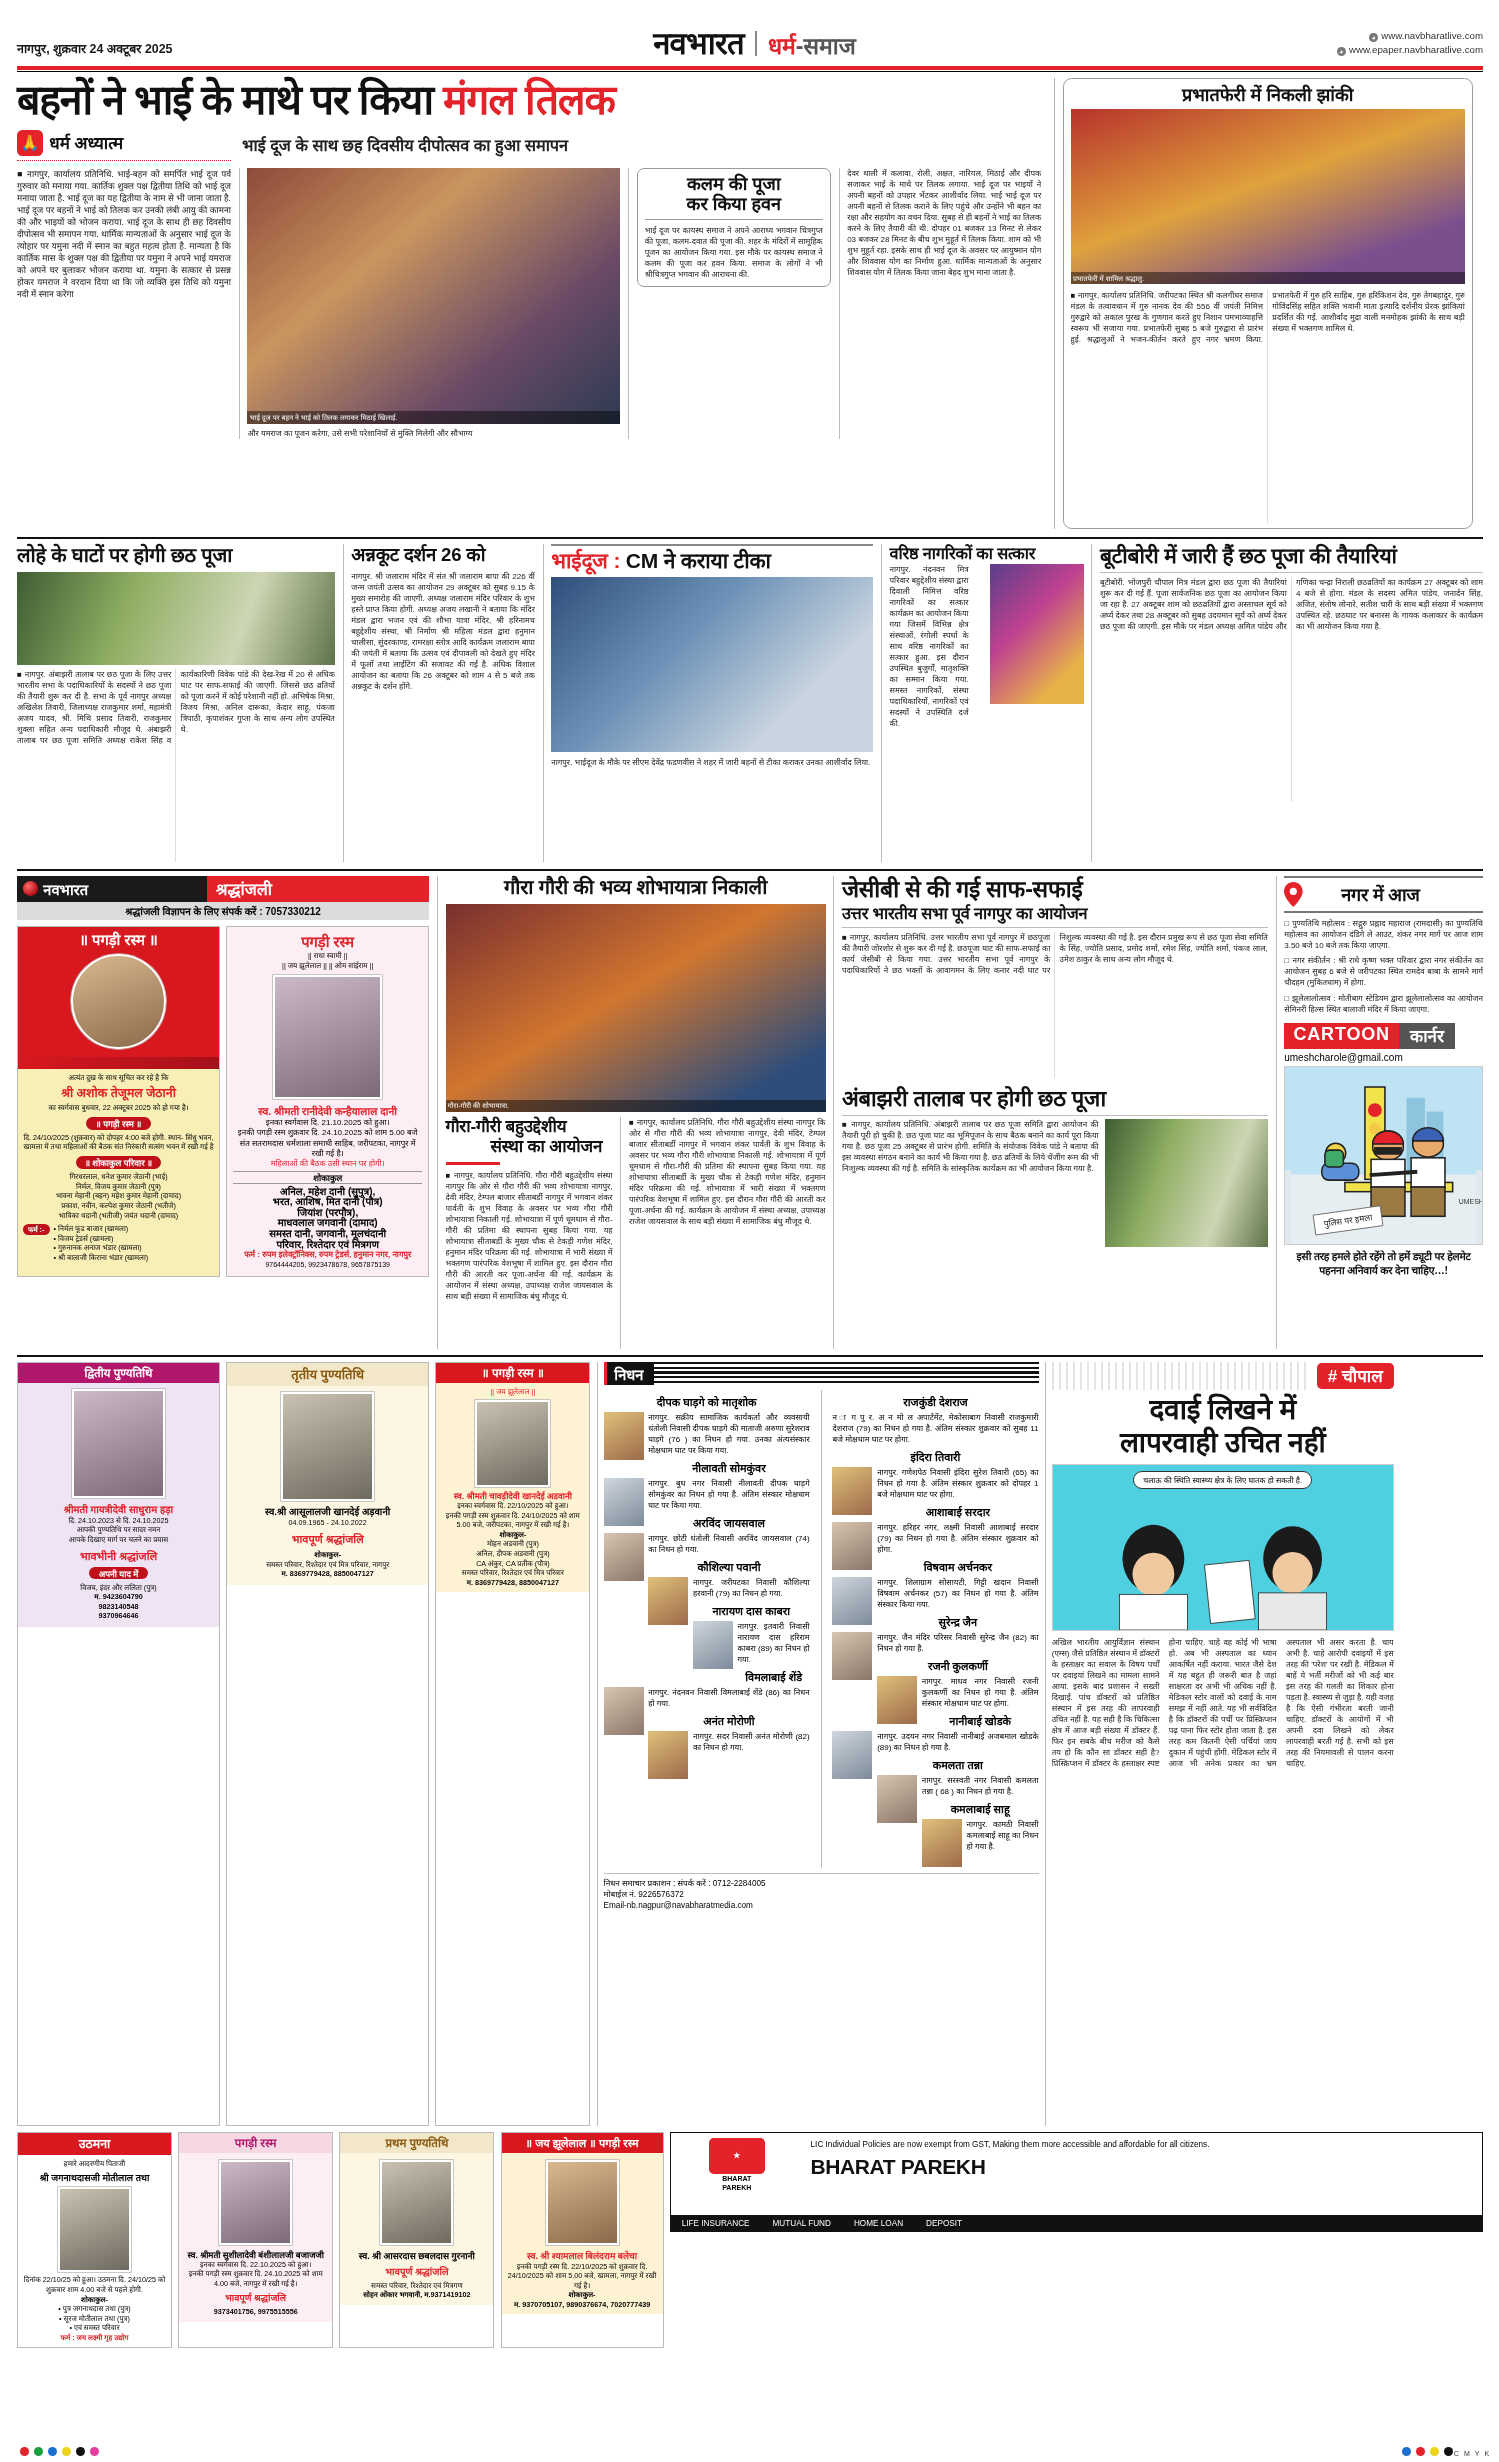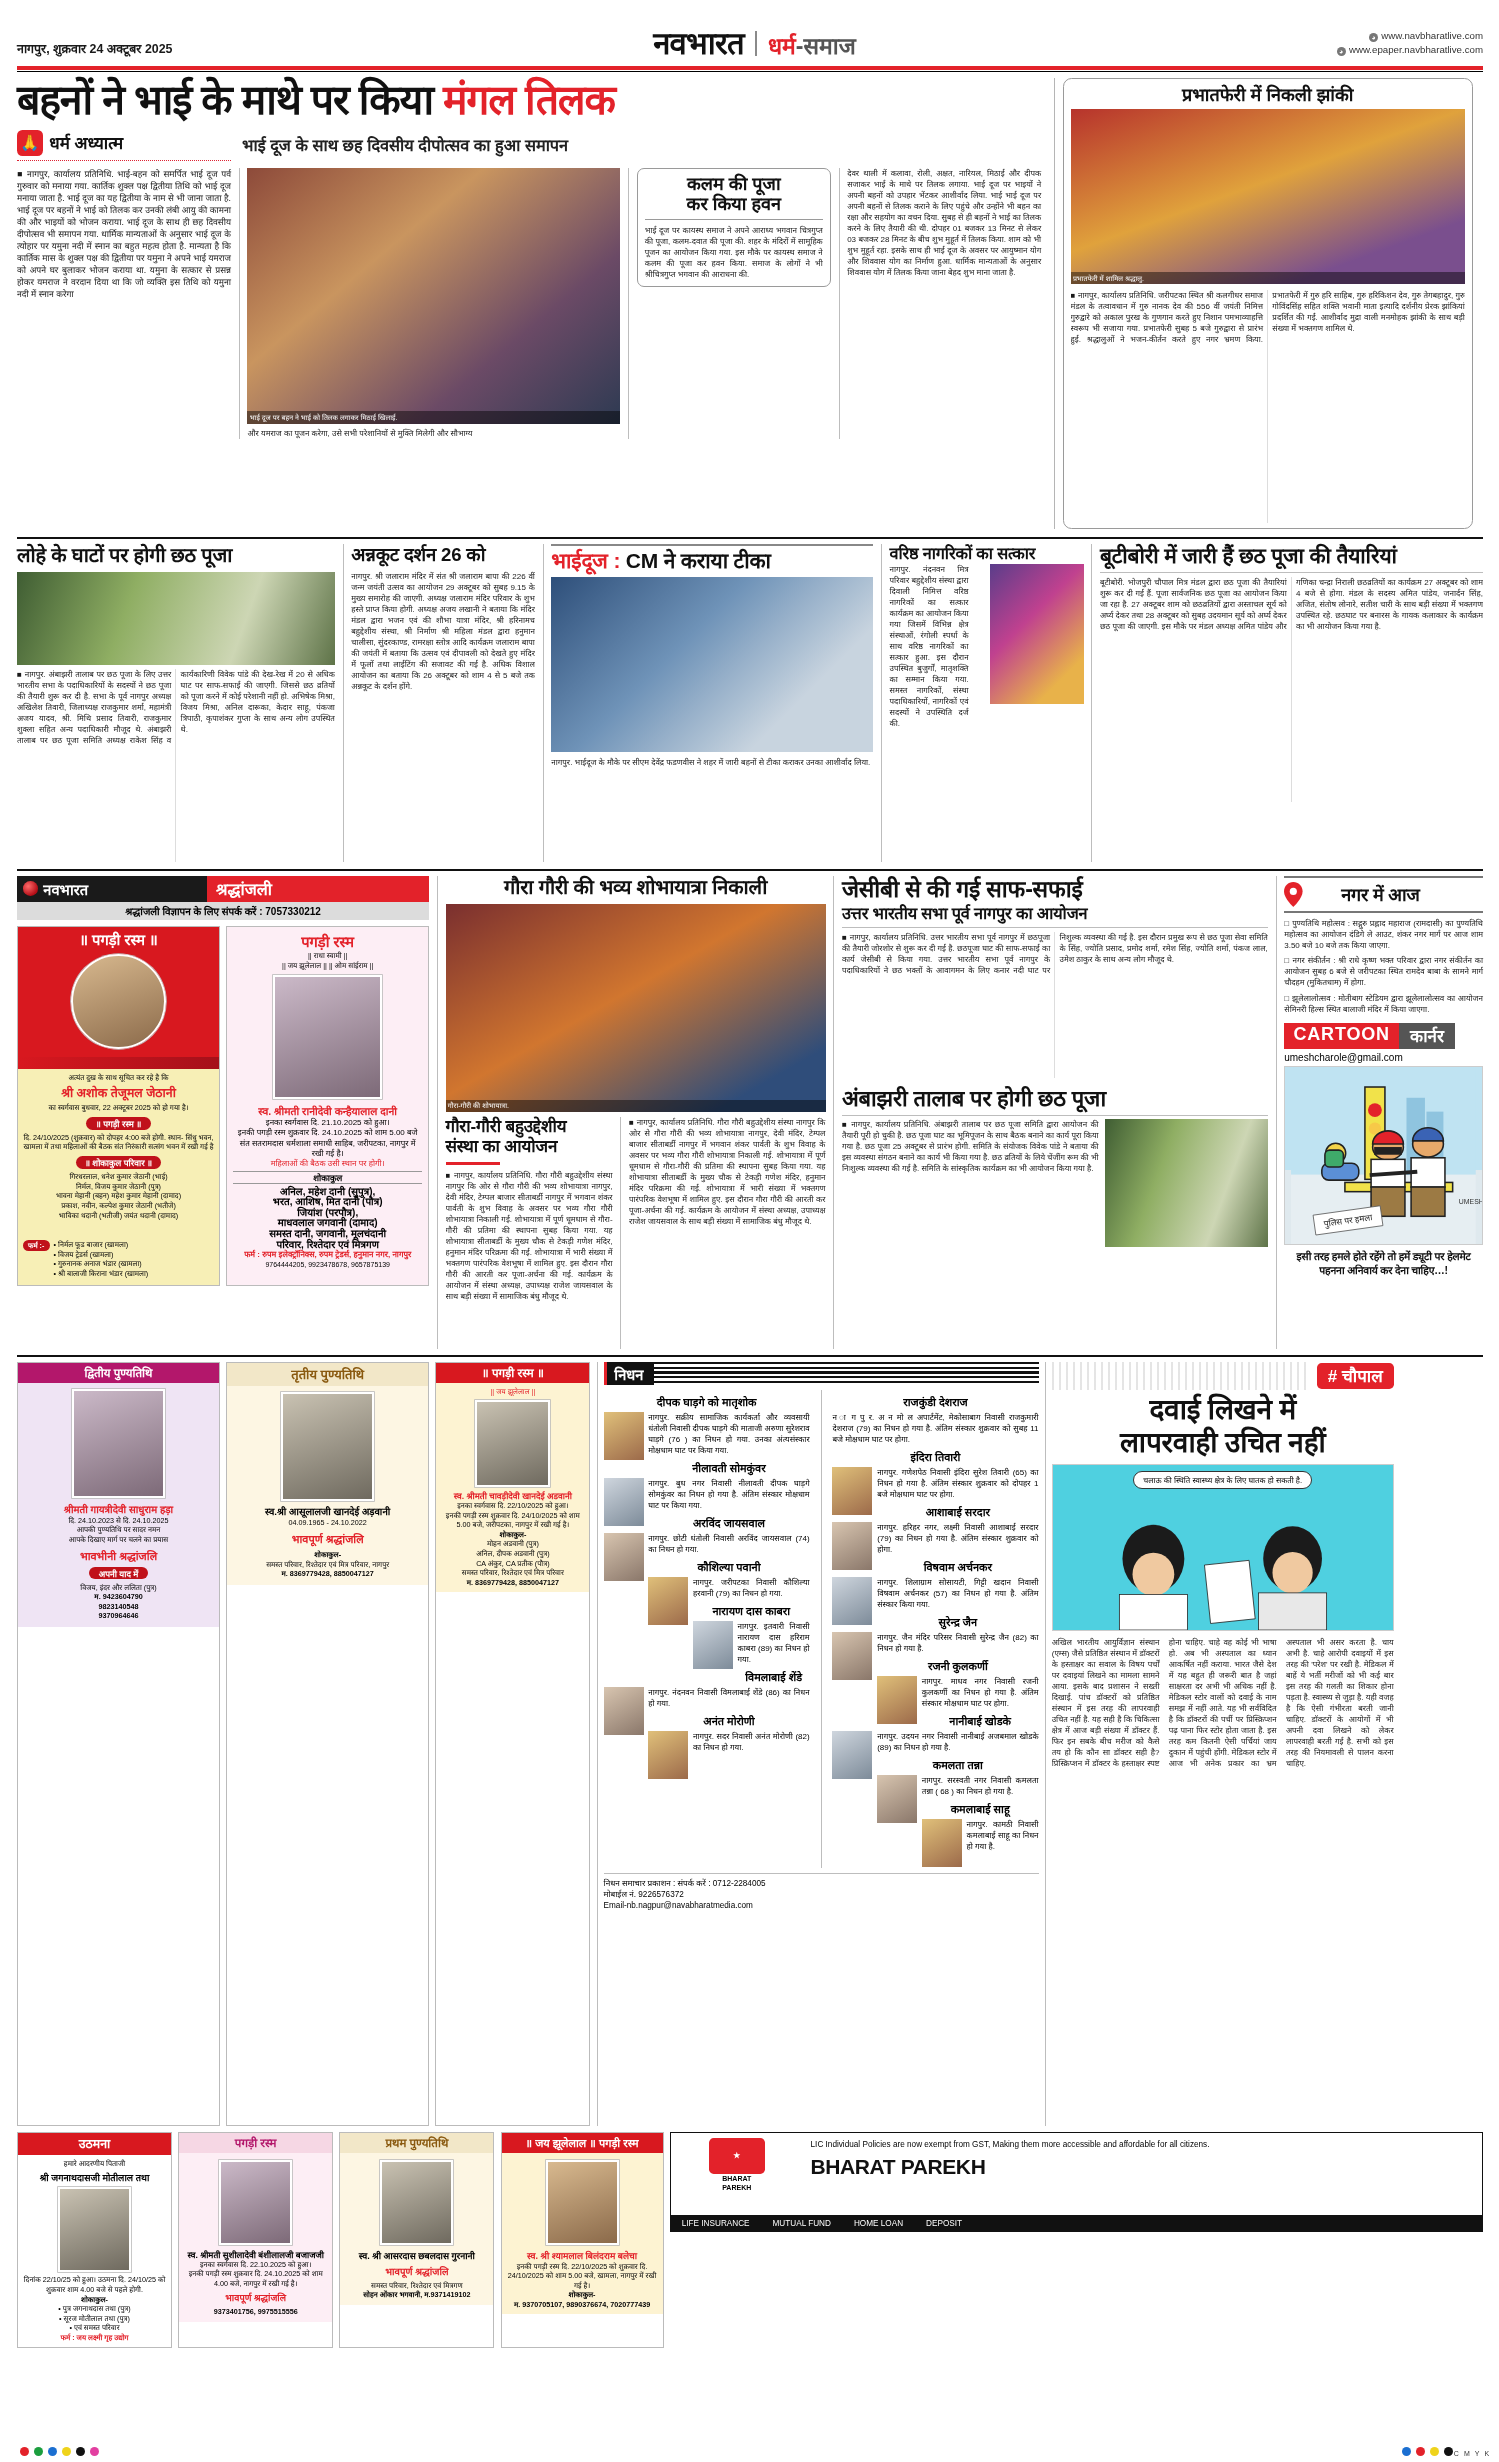--- a/index.html
+++ b/index.html
@@ -312,21 +312,21 @@
             <div class="obit-name red" style="font-size:12.4px;margin:1.6px 0;">श्री अशोक तेजूमल जेठानी</div>
             <div class="obit-body">का स्वर्गवास बुधवार, 22 अक्टूबर 2025 को हो गया है।</div>
             <div class="center" style="margin:3.1px 0;"><span class="pill">॥ पगड़ी रस्म ॥</span></div>
             <div class="obit-body">दि. 24/10/2025 (शुक्रवार) को दोपहर 4:00 बजे होगी. स्थान- सिंधु भवन, खामला में तथा महिलाओं की बैठक संत निरंकारी सत्संग भवन में रखी गई है</div>
             <div class="center" style="margin:3.1px 0;"><span class="pill">॥ शोकाकुल परिवार ॥</span></div>
             <div class="obit-body">गिरधरलाल, धनेश कुमार जेठानी (भाई)</div>
             <div class="obit-body">निर्मल, विजय कुमार जेठानी (पुत्र)</div>
             <div class="obit-body">भावना मेहानी (बहन) महेश कुमार मेहानी  (दामाद)</div>
             <div class="obit-body">प्रकाश, नवीन, कल्पेश कुमार जेठानी (भतीजे)</div>
             <div class="obit-body">भाविका थदानी (भतीजी) जयंत थदानी (दामाद)</div>
-            <div style="display:flex;gap:3.9px;margin-top:20px;align-items:flex-start;">
+            <div style="display:flex;gap:3.9px;margin-top:4px;align-items:flex-start;">
               <span class="pill" style="font-size:7px;padding:0.8px 5.4px;">फर्म :-</span>
               <div style="font-size:7.2px;line-height:9.6px;text-align:left;">
                 <div>• निर्मल फूड बाजार (खामला)</div>
                 <div>• विजय ट्रेडर्स (खामला)</div>
                 <div>• गुरुनानक अनाज भंडार (खामला)</div>
                 <div>• श्री बालाजी किराना भंडार (खामला)</div>
               </div>
             </div>
           </div>
         </div>
@@ -361,21 +361,21 @@
     <div class="vline"></div>
 
     <div style="width:388px;">
       <div class="hdl center" style="font-size:20px;line-height:23px;">गौरा गौरी की भव्य शोभायात्रा निकाली</div>
       <div class="photo ph-grad7" style="height:208px;margin:5.4px 0;">
         <div class="cap">गौरा-गौरी की शोभायात्रा.</div>
       </div>
       <div style="display:flex;gap:7.8px;">
         <div style="width:167px;">
           <div class="hdl" style="font-size:17px;line-height:20px;">गौरा-गौरी बहुउद्देशीय</div>
-          <div class="hdl" style="font-size:17px;line-height:20px;">संस्था का आयोजन</div>
+          <div class="hdl" style="font-size:17px;line-height:20px;margin-left:45px;">संस्था का आयोजन</div>
           <div style="height:3.1px;background:#e3222a;width:54px;margin:4.7px 0;"></div>
           <div class="body-col sm" style="height:179px;overflow:hidden;">■ नागपुर, कार्यालय प्रतिनिधि. गौरा गौरी बहुउद्देशीय संस्था नागपुर कि ओर से गौरा गौरी की भव्य शोभायात्रा नागपुर, देवी मंदिर, टेम्पल बाजार सीताबर्डी नागपुर में भगवान शंकर पार्वती के शुभ विवाह के अवसर पर भव्य गौरा गौरी शोभायात्रा निकाली गई. शोभायात्रा में पूर्ण धूमधाम से गौरा-गौरी की प्रतिमा की स्थापना सुबह किया गया. यह शोभायात्रा सीताबर्डी के मुख्य चौक से टेकड़ी गणेश मंदिर, हनुमान मंदिर परिक्रमा की गई. शोभायात्रा में भारी संख्या में भक्तगण पारंपरिक वेशभूषा में शामिल हुए. इस दौरान गौरा गौरी की आरती कर पूजा-अर्चना की गई. कार्यक्रम के आयोजन में संस्था अध्यक्ष, उपाध्यक्ष राजेश जायसवाल के साथ बड़ी संख्या में सामाजिक बंधु मौजूद थे.</div>
         </div>
         <div class="vline"></div>
         <div style="flex:1;" class="body-col sm">■ नागपुर, कार्यालय प्रतिनिधि. गौरा गौरी बहुउद्देशीय संस्था नागपुर कि ओर से गौरा गौरी की भव्य शोभायात्रा नागपुर, देवी मंदिर, टेम्पल बाजार सीताबर्डी नागपुर में भगवान शंकर पार्वती के शुभ विवाह के अवसर पर भव्य गौरा गौरी शोभायात्रा निकाली गई. शोभायात्रा में पूर्ण धूमधाम से गौरा-गौरी की प्रतिमा की स्थापना सुबह किया गया. यह शोभायात्रा सीताबर्डी के मुख्य चौक से टेकड़ी गणेश मंदिर, हनुमान मंदिर परिक्रमा की गई. शोभायात्रा में भारी संख्या में भक्तगण पारंपरिक वेशभूषा में शामिल हुए. इस दौरान गौरा गौरी की आरती कर पूजा-अर्चना की गई. कार्यक्रम के आयोजन में संस्था अध्यक्ष, उपाध्यक्ष राजेश जायसवाल के साथ बड़ी संख्या में सामाजिक बंधु मौजूद थे.</div>
       </div>
     </div>
     <div class="vline"></div>
 
     <div style="width:435px;">

